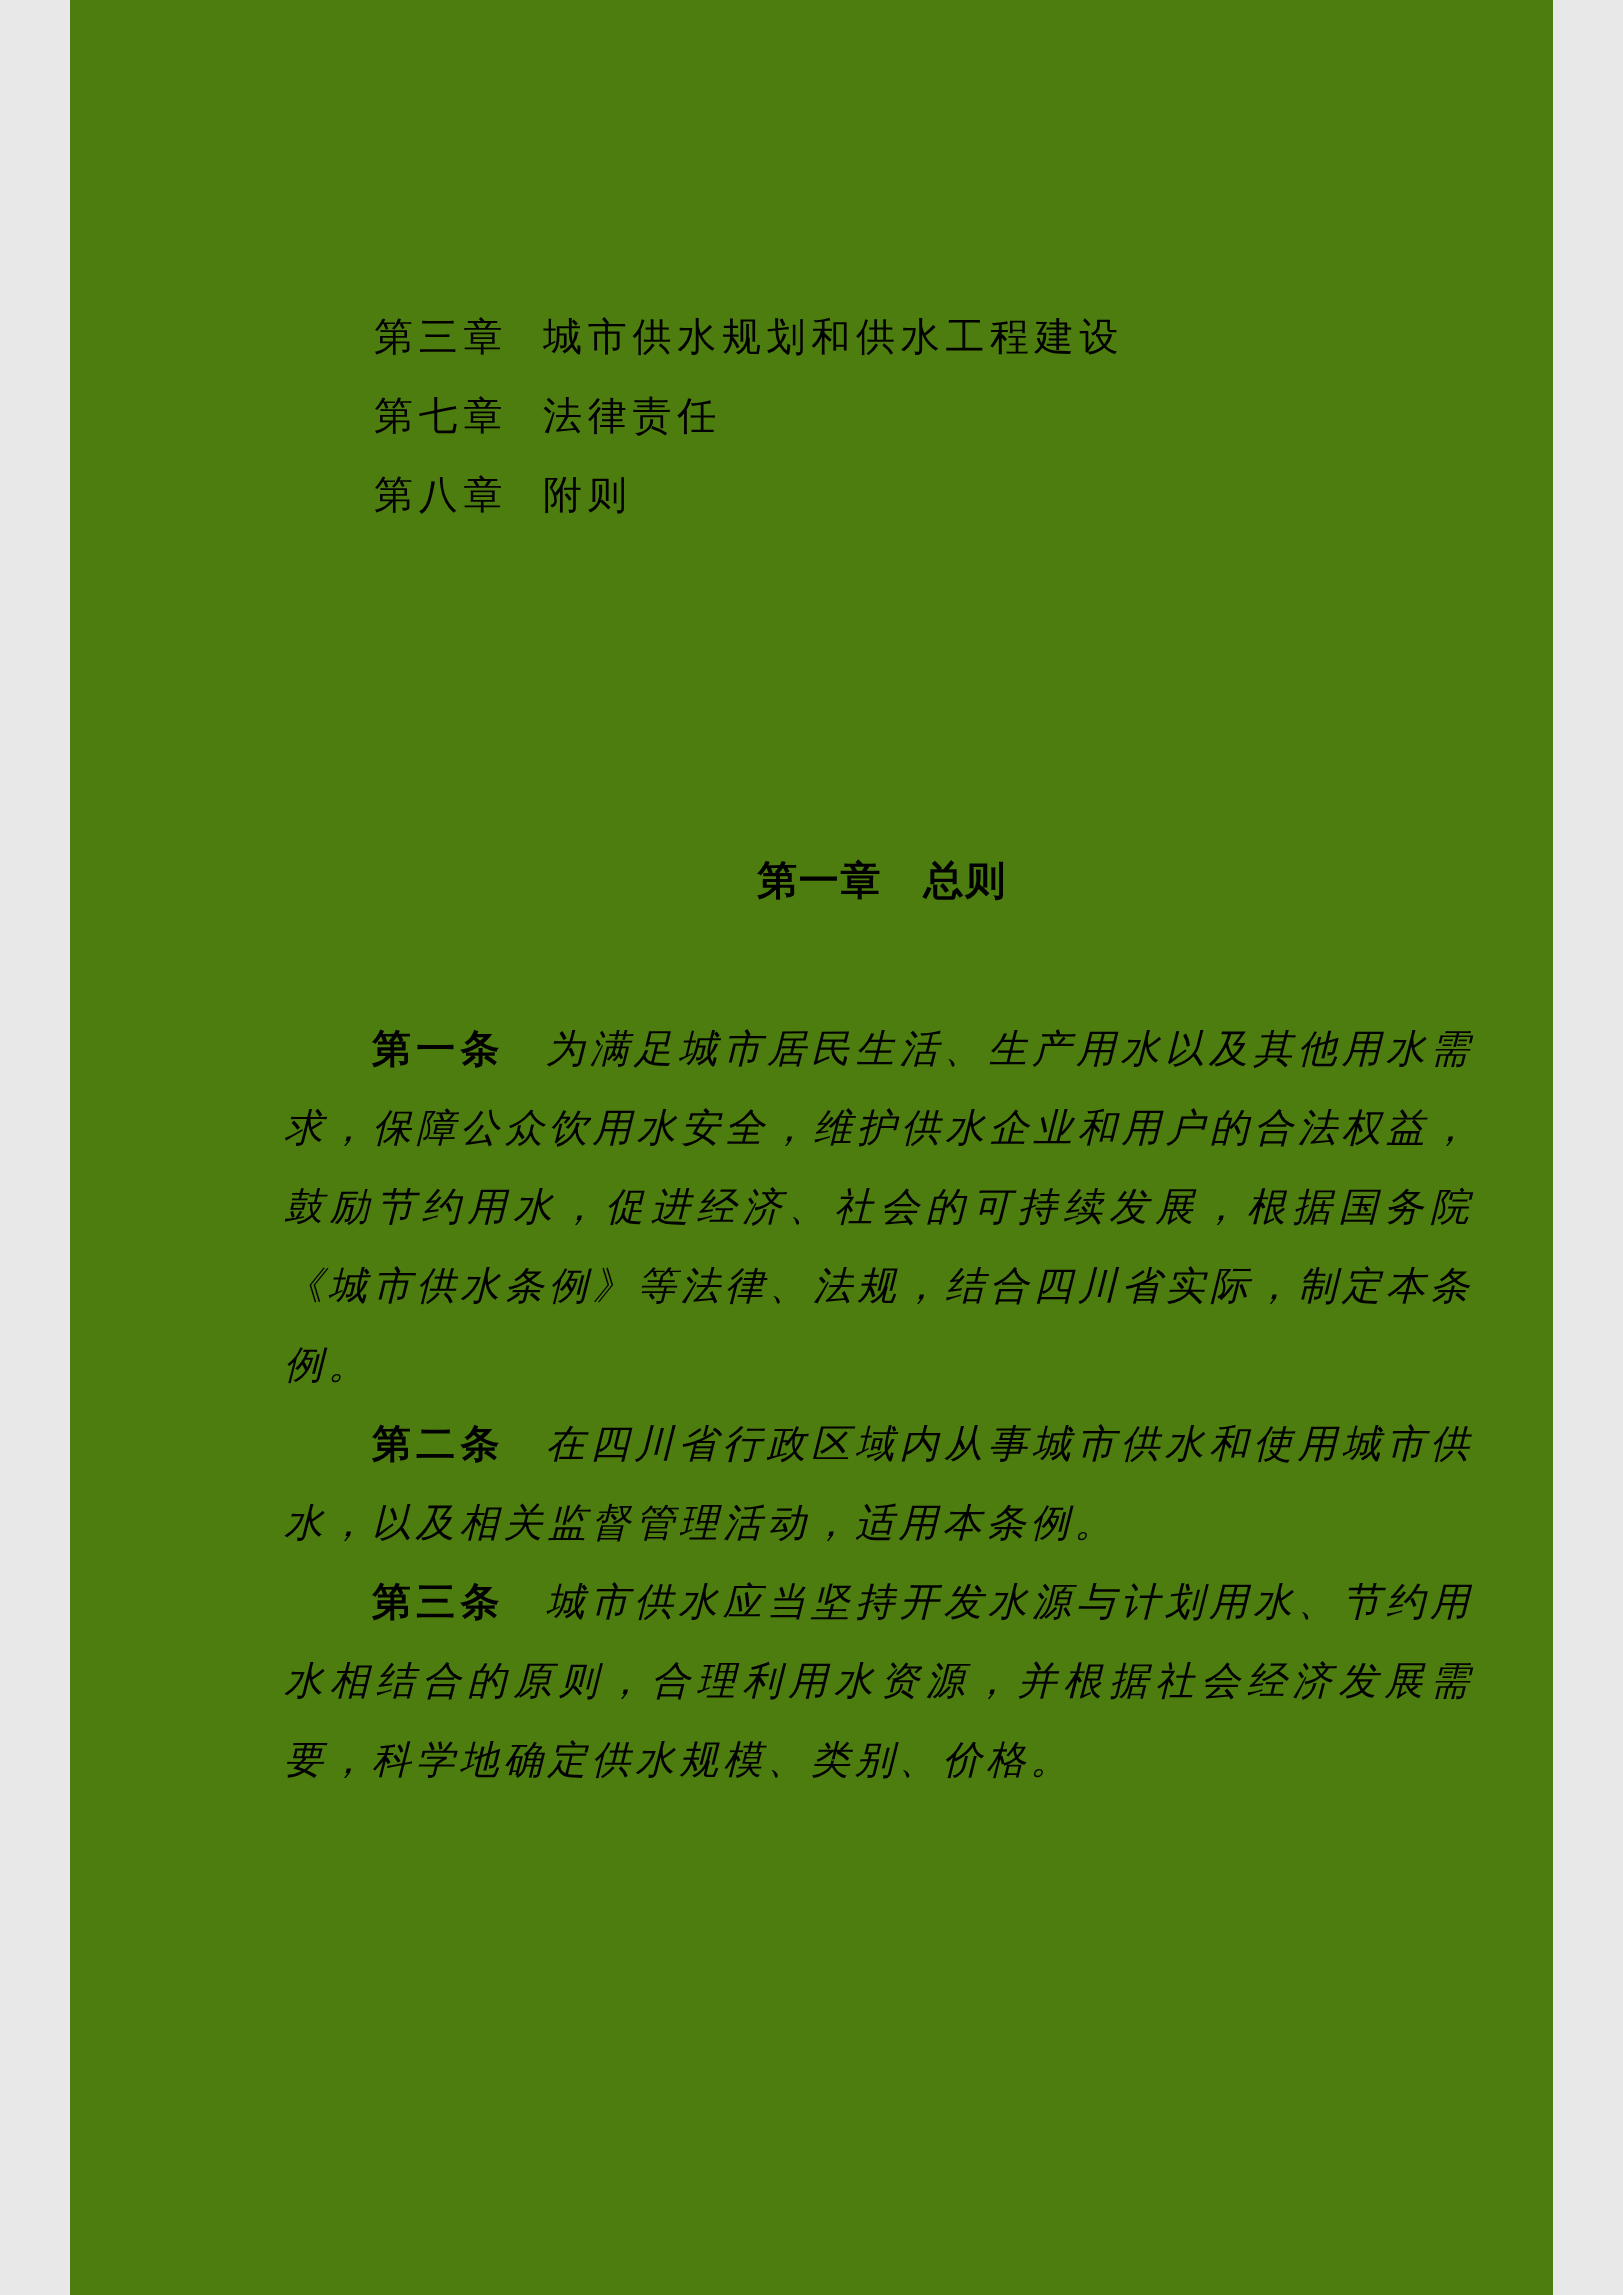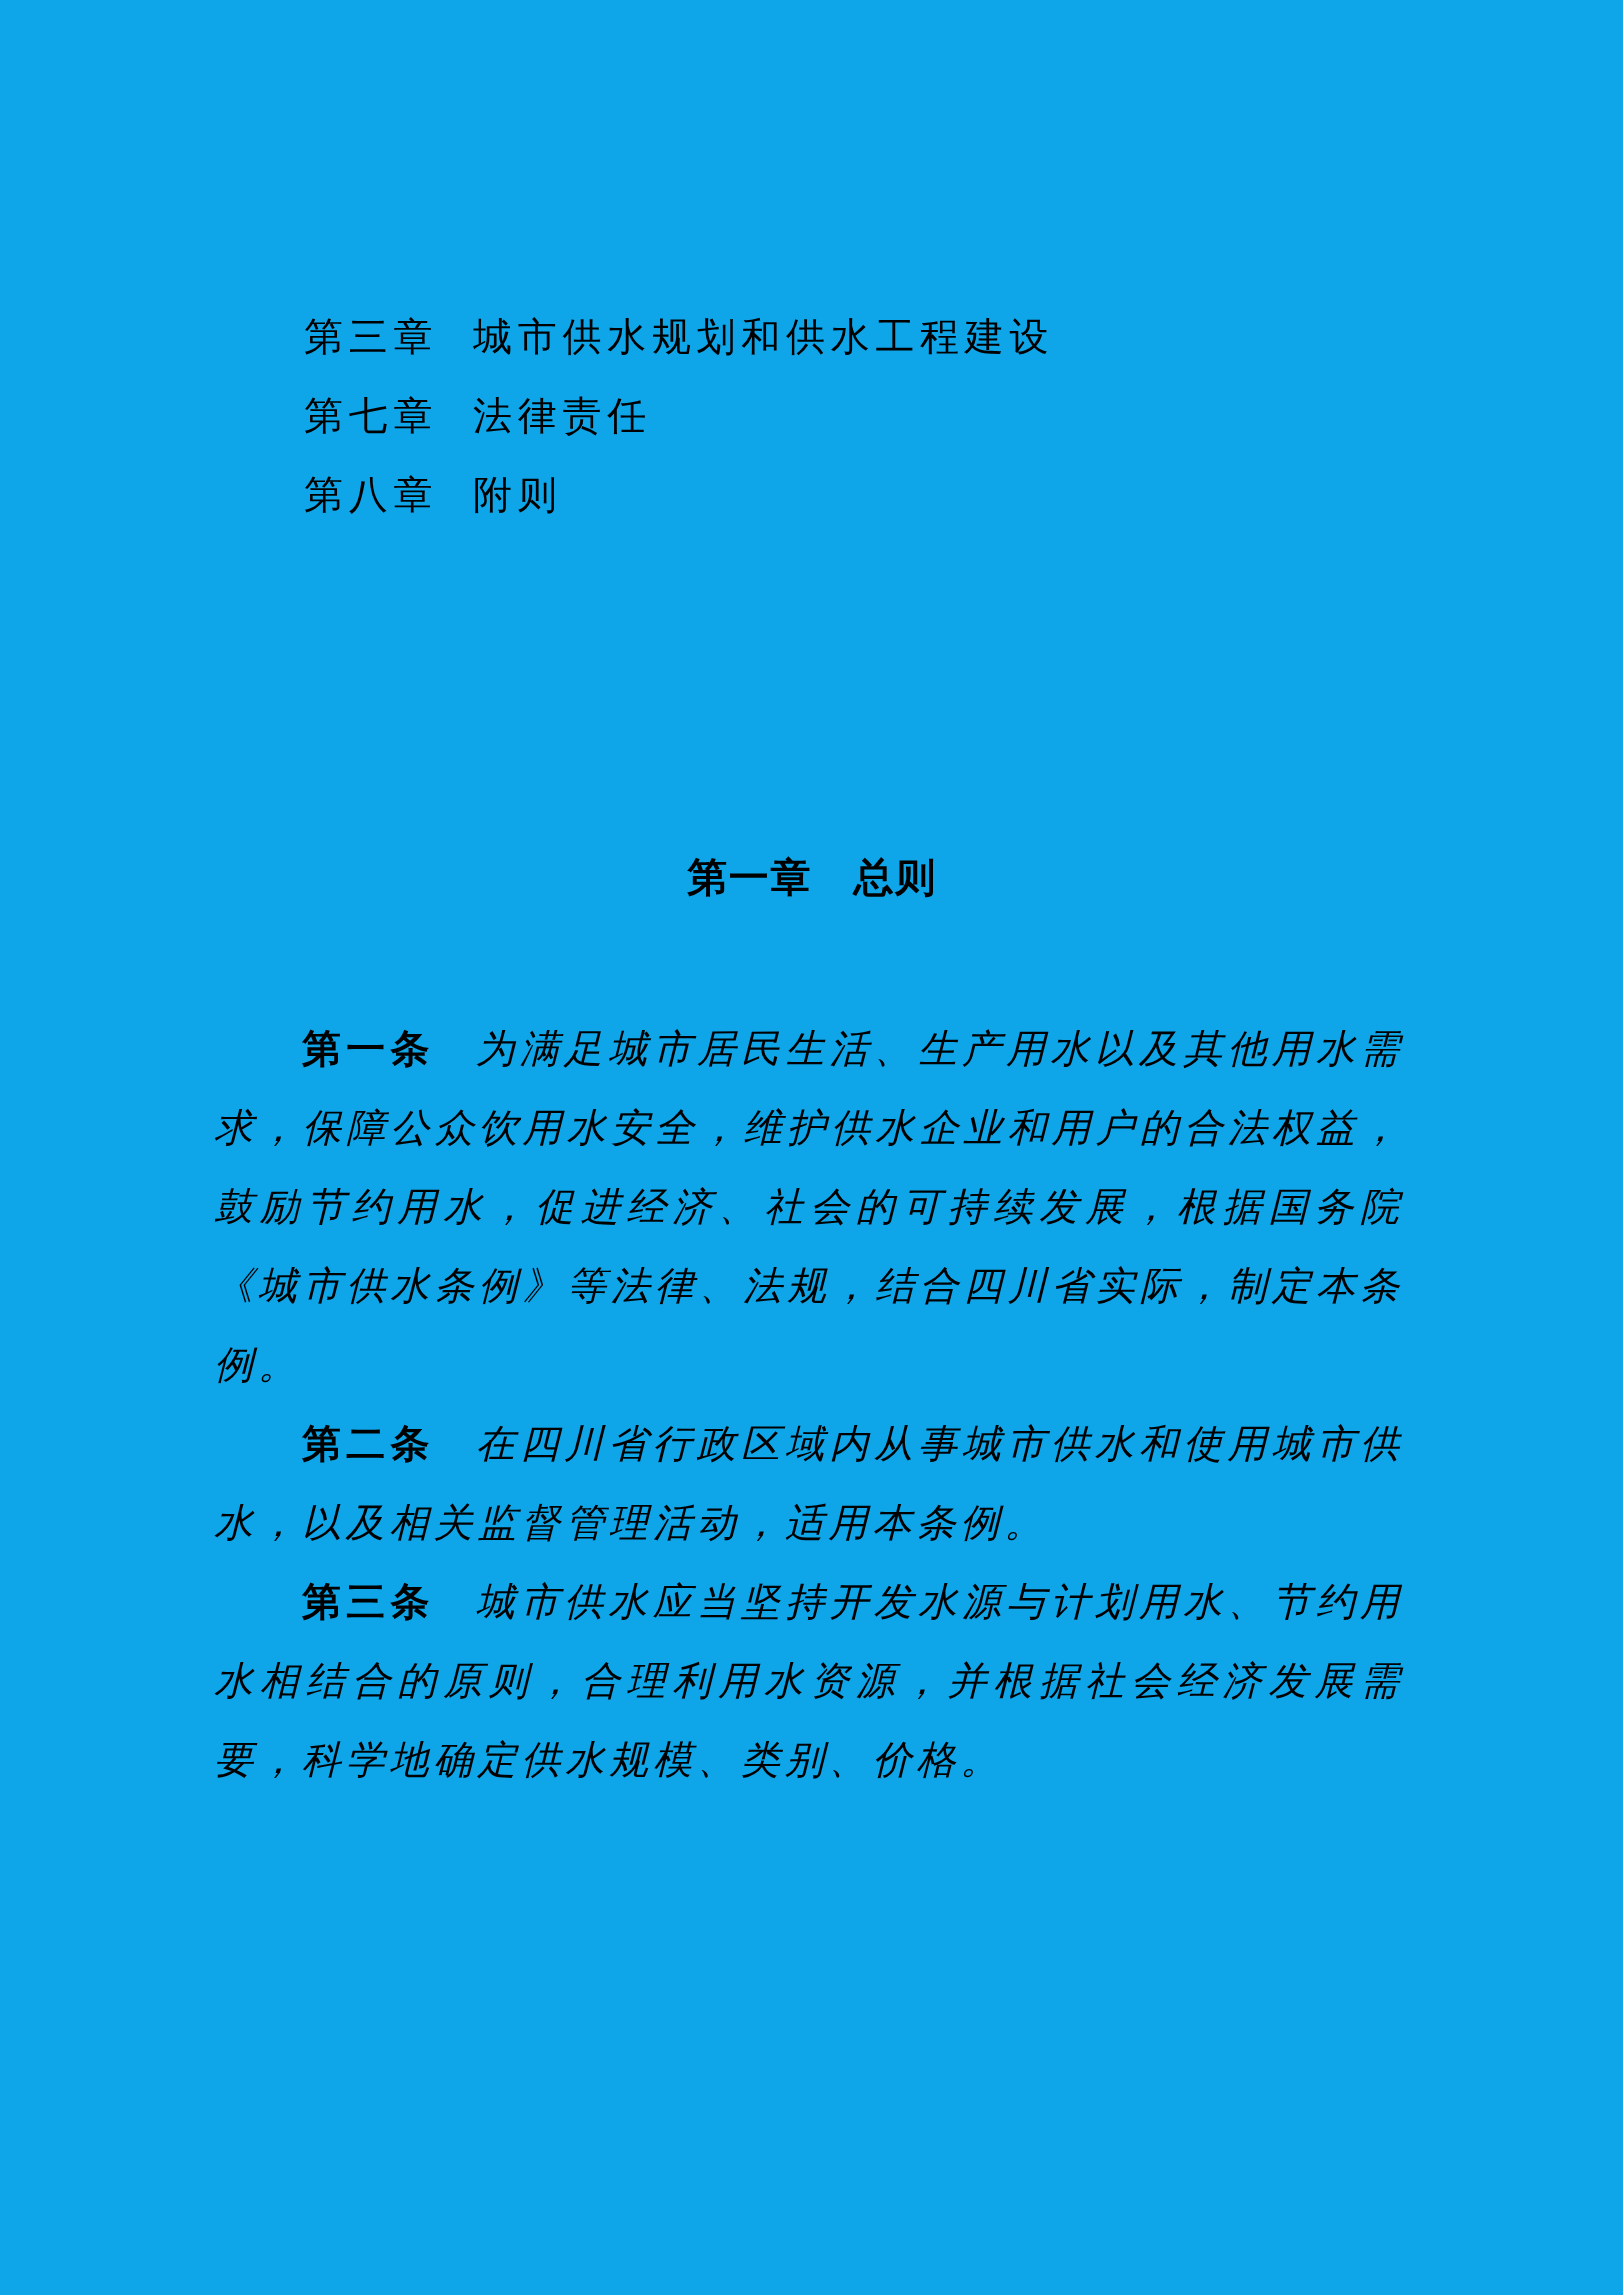--- a/index.html
+++ b/index.html
@@ -2,24 +2,24 @@
 <html style="font-size:13px"><head>
 <meta charset="utf-8">
 <style>
   html, body {
     margin: 0;
     padding: 0;
     background: #e8e8e8;
   }
   .page {
     position: relative;
-    width: 1623px;
+    width: 1483px;
     height: 2295px;
     margin: 0 auto;
-    background: #0ea5e9;
+    background: #4d7c0f;
     color: #000000;
     overflow: hidden;
   }
 
   
   .toc {
     position: absolute;
     left: 304px;
     top: 297px;
     font-family: "Liberation Serif", "DejaVu Serif", serif;
@@ -31,21 +31,21 @@
   .toc-row { height: 79px; }
   .toc-label { margin-right: 35px; }
 
   
   .chapter-heading {
     position: absolute;
     left: 217px;
     top: 841px;
     width: 1190px;
     text-align: center;
-    font-family: Liberation Mono, monospace;
+    font-family: Liberation Sans, sans-serif;
     font-weight: bold;
     font-size: 40px;
     line-height: 79px;
     letter-spacing: 1.6px;
   }
 
   
   .articles {
     position: absolute;
     left: 214px;

